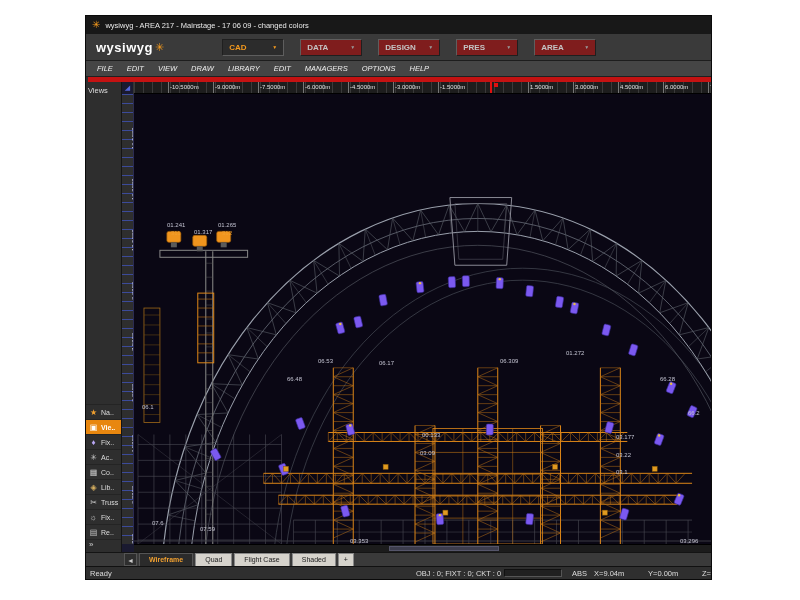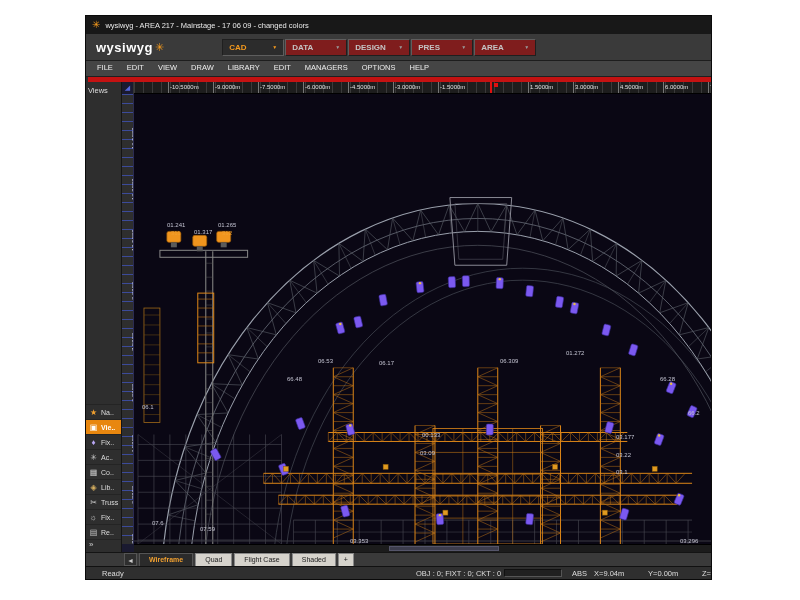--- a/index.html
+++ b/index.html
@@ -14,31 +14,31 @@
   .titlebar { height:18px; background:#181818; display:flex; align-items:center; gap:5px;
               padding:0 6px; flex:0 0 auto; }
   .app-icon { color:#f59a1d; font-size:10px; line-height:10px; }
   .title { color:#e8e8e8; font-size:7.5px; white-space:nowrap; }
 
   
   .toolbar { height:27px; background:#3a3a3a; border-bottom:1px solid #1d1d1d;
              display:flex; align-items:center; padding:0 10px; flex:0 0 auto; }
   .logo { color:#ffffff; font-weight:bold; font-size:13px; letter-spacing:.5px; }
   .logo-burst { color:#f59a1d; font-size:11px; margin-left:2px; }
-  .modes { display:flex; gap:1px; margin-left:58px;text-align:right; }
+  .modes { display:flex; gap:16px; margin-left:58px;text-align:right; }
   .mode { min-width:62px; display:flex; align-items:center; justify-content:space-between;
           background:#7f1d1d; border:1px solid; border-color:#5e5e5e #1f1f1f #1f1f1f #5e5e5e;
           color:#c4c4c4; font-size:8px; font-weight:bold; padding:3px 6px; cursor:default; }
   .mode .caret { font-size:5px; color:#9a9a9a; margin-left:8px; }
   .mode.active { color:#f59a1d; background:#2c2c2c; border-color:#1f1f1f #5e5e5e #5e5e5e #1f1f1f; }
   .mode.active .caret { color:#f59a1d; }
 
   
   .menubar { height:16px; background:#454545; border-bottom:1px solid #202020;
-             display:flex; padding:0 4px; flex:0 0 auto; }
+             display:flex; align-items:center; padding:0 4px; flex:0 0 auto;font-style:italic; }
   .menu-item { color:#eeeeee; font-size:7.5px; padding:2px 7px; }
 
   
   .workspace { flex:1; display:flex; min-height:0; position:relative; }
   .red-strip { position:absolute; left:2px; right:0; top:0; height:5px; background:#c41212; z-index:6; }
 
   .left-panel { width:36px; background:#2e2e2e; border-right:1px solid #141414;
                 display:flex; flex-direction:column; padding-top:7px; }
   .views-title { color:#dddddd; font-size:7.5px; padding:2px 2px; }
   .sidebar { margin-top:auto; display:flex; flex-direction:column; }
@@ -87,21 +87,21 @@
   .tab-arrow { width:13px; color:#cccccc; font-size:7px; line-height:13px; text-align:center;
                background:#2e2e2e; border:1px solid #555; }
   .vtab { font-size:7px; padding:2px 9px; background:#d6d3cc; color:#1a1a1a;
           border:1px solid #888; border-bottom:none; }
   .vtab.active { background:#2b2b2b; color:#f0a030; border-color:#555; font-weight:bold; }
   .vtab.add { padding:2px 5px; }
 
   
   .statusbar { height:13px; background:#2f2f2f; border-top:1px solid #111;
                position:relative; font-size:7.5px; color:#dddddd; flex:0 0 auto; overflow:hidden; }
-  .sb-ready   { position:absolute; left:16px;   top:2px; }
+  .sb-ready   { position:absolute; left:4px;   top:2px; }
   .sb-count   { position:absolute; left:330px; top:2px; }
   .sb-well    { position:absolute; left:418px; top:2px; width:58px; height:8px;
                 background:#202020; border:1px solid; border-color:#111 #555 #555 #111; }
   .sb-abs     { position:absolute; left:486px; top:2px; }
   .sb-x       { position:absolute; left:508px; top:2px; }
   .sb-y       { position:absolute; left:562px; top:2px; }
   .sb-z       { position:absolute; left:616px; top:2px; }
 </style>
 </head>
 <body>

